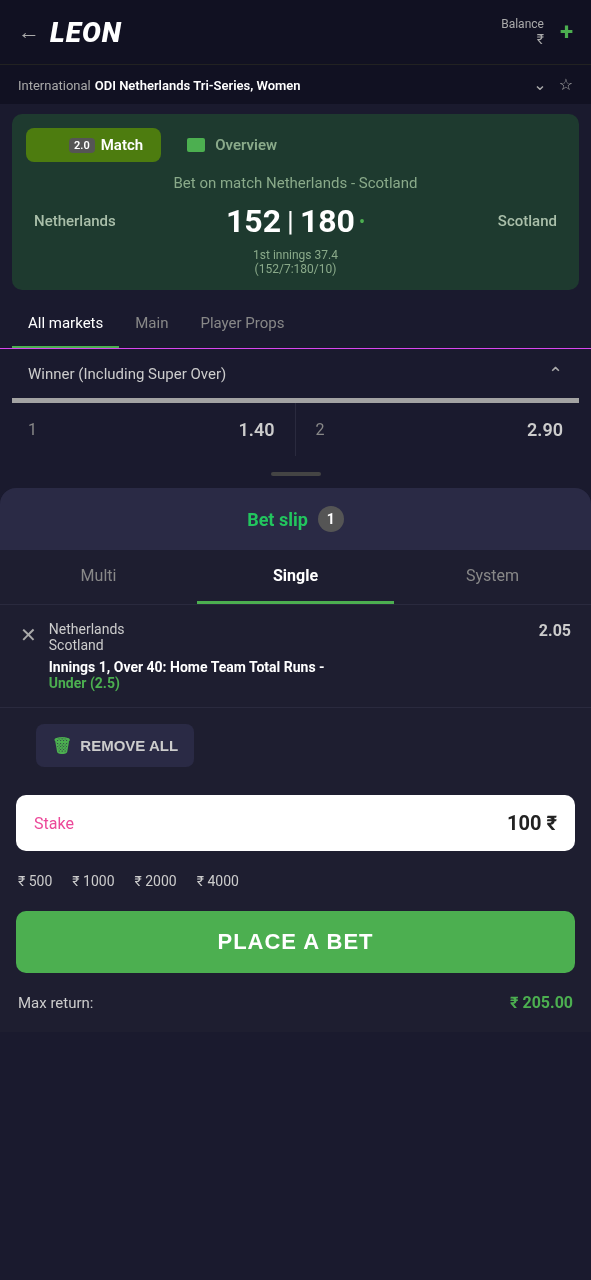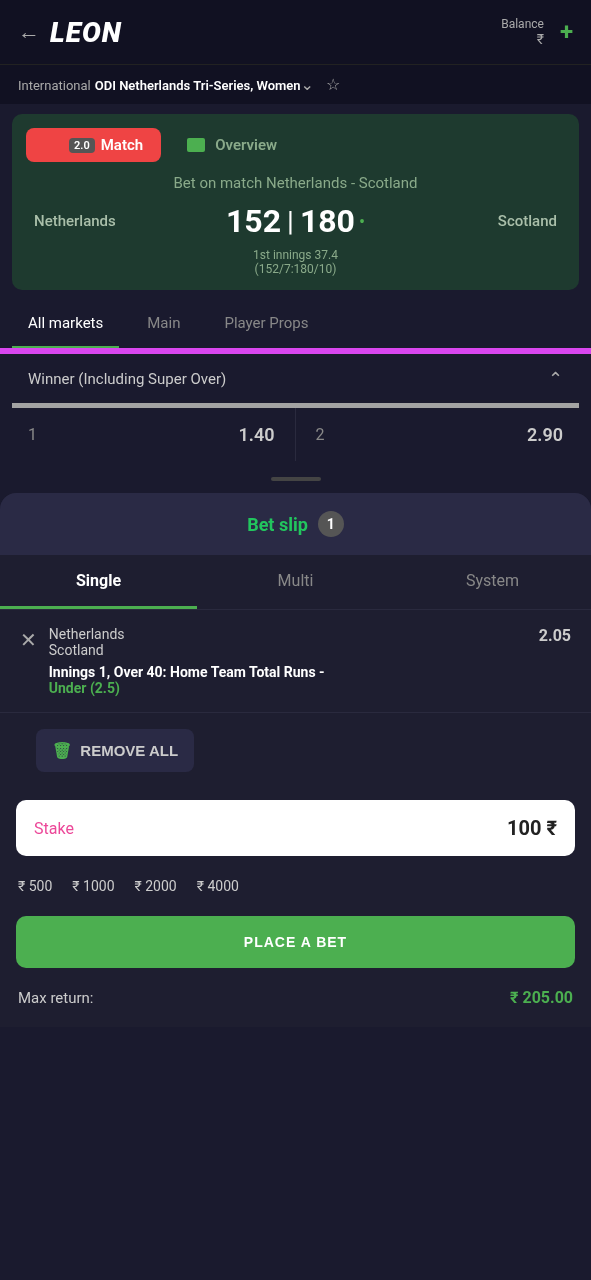--- a/index.html
+++ b/index.html
@@ -60,20 +60,21 @@
       font-weight: bold;
       cursor: pointer;
     }
 
     
     .breadcrumb {
       background: #111122;
       padding: 10px 18px;
       display: flex;
       align-items: center;
+      justify-content: space-between;
       border-top: 1px solid #222;
     }
     .breadcrumb-icons {
       display: flex;
       gap: 12px;
     }
     .chevron-icon, .star-icon {
       color: #aaa;
       font-size: 16px;
       cursor: pointer;
@@ -95,21 +96,21 @@
       display: flex;
       align-items: center;
       gap: 6px;
       padding: 8px 18px;
       border-radius: 8px;
       font-size: 15px;
       font-weight: 600;
       cursor: pointer;
     }
     .match-tab.active {
-      background: #ef4444;
+      background: #4d7c0f;
       color: #fff;
       padding-left: 43px;
     }
     .match-tab.inactive {
       background: transparent;
       color: #8aaa8a;
     }
     .tab-badge {
       background: #555;
       color: #fff;
@@ -161,23 +162,23 @@
     .match-info {
       text-align: center;
       color: #8aaa8a;
       font-size: 12px;
       margin-top: 8px;
     }
 
     
     .markets-tabs {
       display: flex;
-      gap: 12px;
+      gap: 0;
       padding: 0 12px;
-      border-bottom: 6px solid #d946ef;
+      border-bottom: 1px solid #d946ef;
       margin-top: 6px;
     }
     .market-tab {
       padding: 14px 16px;
       font-size: 15px;
       color: #888;
       cursor: pointer;
       border-bottom: 2px solid transparent;
     }
     .market-tab.active {
@@ -394,21 +395,21 @@
 
     
     .place-bet-btn {
       margin: 8px 16px;
       background: #4caf50;
       border: none;
       border-radius: 10px;
       width: calc(100% - 32px);
       padding: 18px;
       color: #fff;
-      font-size: 14px;
+      font-size: 22px;
       font-weight: 800;
       letter-spacing: 1px;
       cursor: pointer;
       text-align: center;
     }
 
     
     .max-return {
       display: flex;
       justify-content: space-between;
@@ -511,22 +512,22 @@
 <div class="bet-slip-container">
 
   
   <div class="bet-slip-header">
     <span class="bet-slip-title">Bet slip</span>
     <span class="bet-slip-badge">1</span>
   </div>
 
   
   <div class="bet-type-tabs">
+    <div class="bet-type-tab">Multi</div>
     <div class="bet-type-tab active">Single</div>
-    <div class="bet-type-tab">Multi</div>
     <div class="bet-type-tab">System</div>
   </div>
 
   
   <div class="bet-item">
     <span class="close-btn">✕</span>
     <div class="bet-item-content">
       <div class="bet-item-header">
         <div>
           <div style="color:#ccc; font-size:14px;">Netherlands</div>

